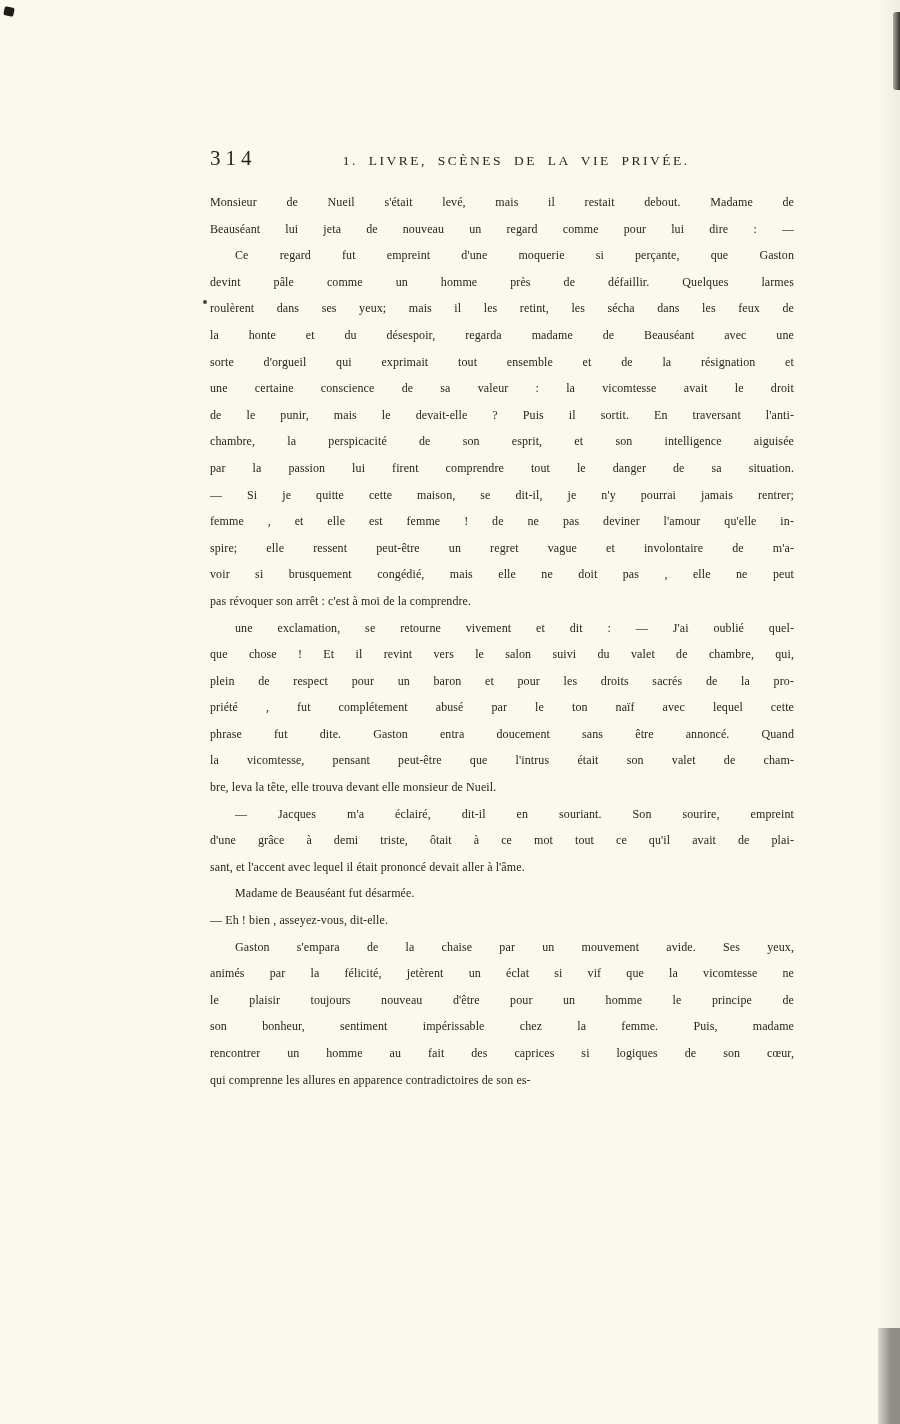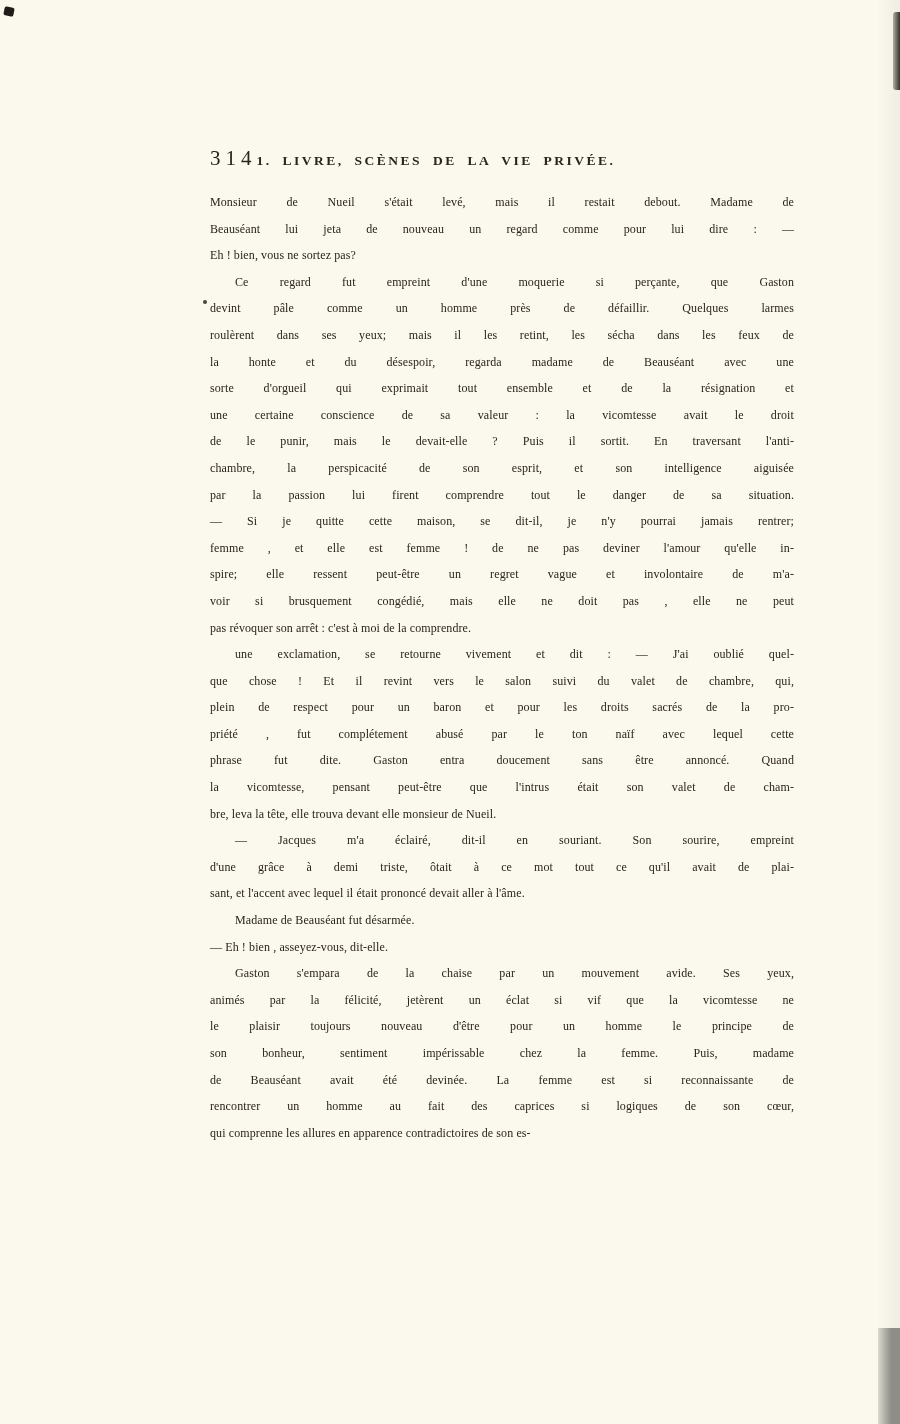--- a/index.html
+++ b/index.html
@@ -29,30 +29,32 @@
     background: linear-gradient(to right, rgba(90,85,70,0) 0%, rgba(90,85,70,0.07) 100%);
     pointer-events: none;
   }
   .header {
     position: absolute;
     top: 146px;
     left: 210px;
     width: 584px;
     display: flex;
     align-items: baseline;
+    gap: 12px;
   }
   .page-number {
     font-size: 21px;
     letter-spacing: 5px;
     color: var(--ink, #2b2419);
   }
   .running-title {
     flex: 1;
+    text-align: center;
     font-size: 13.5px;
-    font-weight: 700;
+    font-weight: 400;
     letter-spacing: 2.5px;
     word-spacing: 5px;
     padding-right: 30px;
     color: var(--ink, #2b2419);
     white-space: nowrap;
   }
   .body-text {
     position: absolute;
     top: 189px;
     left: 210px;
@@ -121,21 +123,20 @@
 
   <div class="header">
     <span class="page-number">314</span>
     <span class="running-title">1. LIVRE, SCÈNES DE LA VIE PRIVÉE.</span>
   </div>
 
   <div class="body-text">
       <div class="para">
         <div class="line">Monsieur de Nueil s'était levé, mais il restait debout. Madame de</div>
         <div class="line">Beauséant lui jeta de nouveau un regard comme pour lui dire : —</div>
-        <div class="line last">Eh ! bien, vous ne sortez pas?</div>
       </div>
       <div class="para indent">
         <div class="line">Ce regard fut empreint d'une moquerie si perçante, que Gaston</div>
         <div class="line">devint pâle comme un homme près de défaillir. Quelques larmes</div>
         <div class="line">roulèrent dans ses yeux; mais il les retint, les sécha dans les feux de</div>
         <div class="line">la honte et du désespoir, regarda madame de Beauséant avec une</div>
         <div class="line">sorte d'orgueil qui exprimait tout ensemble et de la résignation et</div>
         <div class="line">une certaine conscience de sa valeur : la vicomtesse avait le droit</div>
         <div class="line">de le punir, mais le devait-elle ? Puis il sortit. En traversant l'anti-</div>
         <div class="line">chambre, la perspicacité de son esprit, et son intelligence aiguisée</div>
@@ -164,21 +165,20 @@
         <div class="line last">Madame de Beauséant fut désarmée.</div>
       </div>
       <div class="para">
         <div class="line last">— Eh ! bien , asseyez-vous, dit-elle.</div>
       </div>
       <div class="para indent">
         <div class="line">Gaston s'empara de la chaise par un mouvement avide. Ses yeux,</div>
         <div class="line">animés par la félicité, jetèrent un éclat si vif que la vicomtesse ne</div>
         <div class="line">le plaisir toujours nouveau d'être pour un homme le principe de</div>
         <div class="line">son bonheur, sentiment impérissable chez la femme. Puis, madame</div>
-        <div class="line">de Beauséant avait été devinée. La femme est si reconnaissante de</div>
         <div class="line">rencontrer un homme au fait des caprices si logiques de son cœur,</div>
         <div class="line last">qui comprenne les allures en apparence contradictoires de son es-</div>
       </div>
     </div>
 
   <div class="speck-top-left"></div>
   <div class="mark-top-right"></div>
   <div class="band-bottom-right"></div>
   <div class="speck-margin"></div>
 

